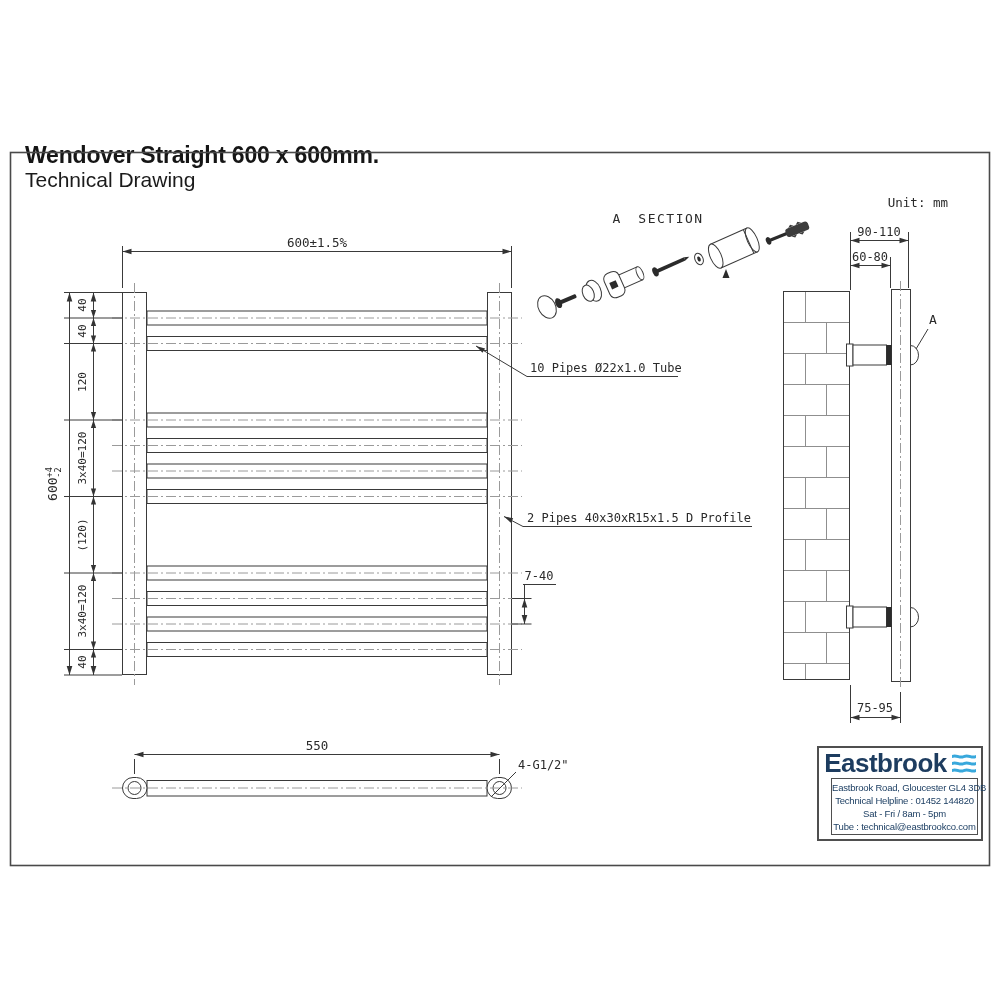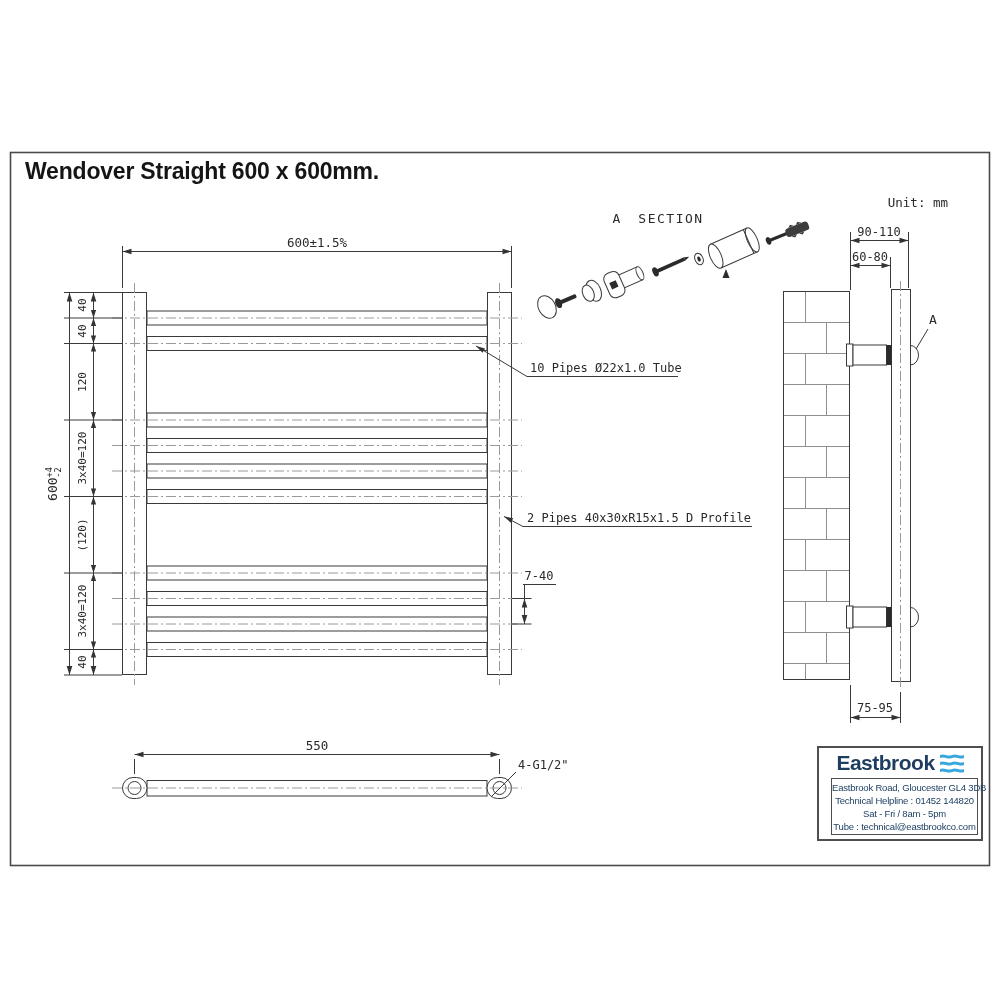--- a/index.html
+++ b/index.html
@@ -1,44 +1,45 @@
 <!DOCTYPE html>
 <html><head>
 <meta charset="utf-8">
 <style>
   html,body{margin:0;padding:0;background:#ffffff;}
   #sheet{position:relative;width:1000px;height:1000px;background:#fff;overflow:hidden;
          font-family:"Liberation Sans",sans-serif;}
-  #title-block{position:absolute;left:25px;top:158px;}
+  #title-block{position:absolute;left:25px;top:142px;}
   #page-title{font-size:23px;font-weight:700;color:#151515;letter-spacing:-0.2px;line-height:26px;}
   #page-subtitle{font-size:21px;font-weight:400;color:#1b1b1b;line-height:24px;}
   svg{position:absolute;left:0;top:0;}
   svg text{font-family:"DejaVu Sans Mono",monospace;fill:#2a2a2a;}
   .t11{font-size:11px;} .t12{font-size:12px;} .t125{font-size:12.5px;} .t13{font-size:13px;}
   .tol{font-size:8.5px;}
   .ln{stroke:#3a3a3a;stroke-width:1;fill:none;}
   .fw{stroke:#3a3a3a;stroke-width:1;fill:#ffffff;}
   .cl{stroke:#9a9a9a;stroke-width:1;fill:none;stroke-dasharray:10 3 2 3;}
   .ar{fill:#333;stroke:none;}
   .dk{fill:#2b2b2b;stroke:none;}
   
   #maker-box{position:absolute;left:817px;top:746px;width:166px;height:95px;
              border:2px solid #4f4f4f;background:#fff;box-sizing:border-box;}
   #brand-row{height:30px;display:flex;align-items:center;justify-content:center;gap:5px;}
-  #brand-name{font-size:21px;font-weight:700;color:#1d3c5f;letter-spacing:-0.5px;}
+  #brand-name{font-size:26px;font-weight:700;color:#1d3c5f;letter-spacing:-0.5px;}
   #maker-details{margin:0 3px 3px 12px;border:1.5px solid #4f4f4f;padding:2px 0 1px 0;}
   .maker-line{font-size:9.5px;color:#1d3f63;text-align:center;line-height:13px;white-space:nowrap;letter-spacing:-0.2px;}
 </style>
 </head>
 <body>
 
 <div id="sheet">
 
   <div id="title-block">
     <div id="page-title">Wendover Straight 600 x 600mm.</div>
+    <div id="page-subtitle">Technical Drawing</div>
   </div>
 
   <svg width="1000" height="1000" viewBox="0 0 1000 1000">
     <defs>
       <g id="pipe">
         <rect x="0" y="0" width="340" height="14" class="fw"></rect>
         <line x1="-35" y1="7" x2="375" y2="7" class="cl"></line>
       </g>
       <path id="ah-l" d="M0,0 L9,-2.8 L9,2.8 Z" class="ar"></path>
       <path id="ah-r" d="M0,0 L-9,-2.8 L-9,2.8 Z" class="ar"></path>

